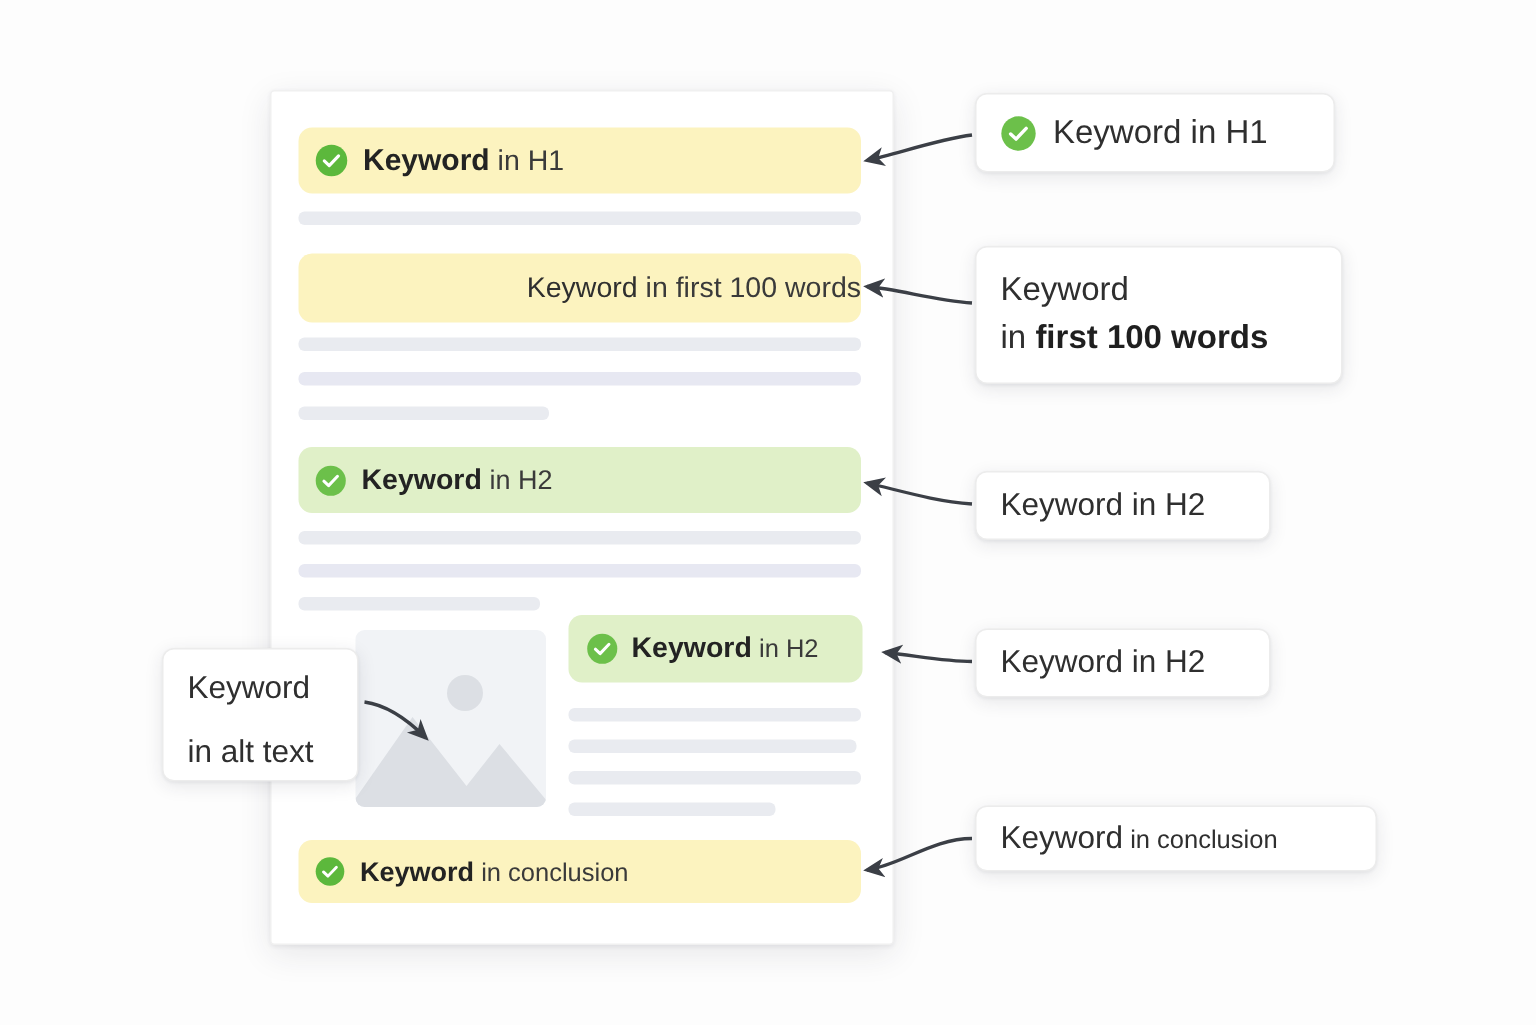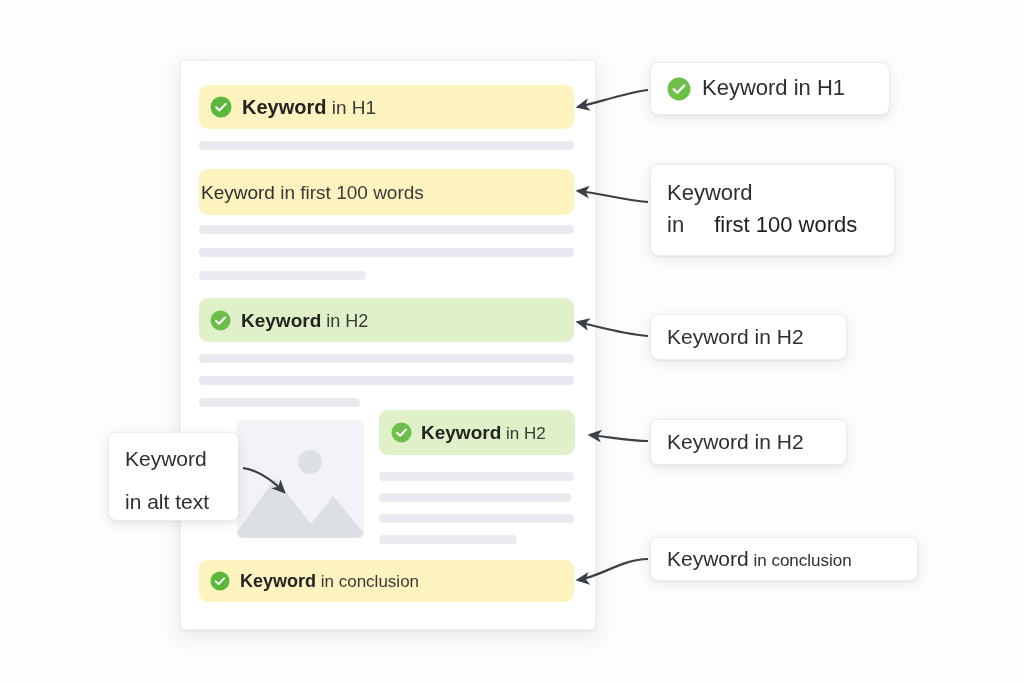--- a/index.html
+++ b/index.html
@@ -87,21 +87,21 @@
     background: #ffffff;
     border: 1px solid #ececec;
     border-radius: 8px;
     box-shadow: 0 3px 12px rgba(40,44,60,0.10), 0 1px 2px rgba(40,44,60,0.06);
     display: flex;
     align-items: center;
     box-sizing: border-box;
   }
   .callout .c-text { line-height: 1.28; }
   .c-reg { font-weight: normal; color: #2f2f2f; }
-  .c-bold { font-weight: normal; color: #1f1f1f; margin-left: 24px; }
+  .c-bold { font-weight: bold; color: #1f1f1f; }
 
   
   #arrows {
     position: absolute;
     left: 0; top: 0;
     width: 1024px; height: 683px;
     pointer-events: none;
   }
 </style>
 </head>
@@ -114,21 +114,21 @@
     <circle cx="11" cy="11" r="10.5" fill="#5cb83c"></circle>
     <path d="M6.2 11.3 L9.5 14.4 L15.7 7.9" fill="none" stroke="#ffffff" stroke-width="2.1" stroke-linecap="round" stroke-linejoin="round"></path>
   </svg>
   <span class="hl-text" style="margin-left:10px; font-size:20px;">
     <span class="kw-strong">Keyword</span><span class="kw-rest" style="font-size:19px;"> in H1</span>
   </span>
 </div>
 
 <div class="sk-line" style="left:199px; top:141px; width:375px;"></div>
 
-<div class="hl-bar hl-yellow" style="left:199px; top:169px; width:375px; height:46px; padding-left:2px;">
+<div class="hl-bar hl-yellow" style="left:199px; top:169px; width:375px; height:46px; padding-left:2px;justify-content:flex-end;">
   <span class="hl-text" style="font-size:19px;">
     <span class="kw-rest" style="font-weight:normal; color:#2f2f2f;">Keyword</span><span class="kw-rest"> in first 100 words</span>
   </span>
 </div>
 
 <div class="sk-line" style="left:199px; top:225px; width:375px;"></div>
 <div class="sk-line tint" style="left:199px; top:248px; width:375px;"></div>
 <div class="sk-line" style="left:199px; top:271px; width:167px;"></div>
 
 <div class="hl-bar hl-green" style="left:199px; top:298px; width:375px; height:44px; padding-left:11px;">

